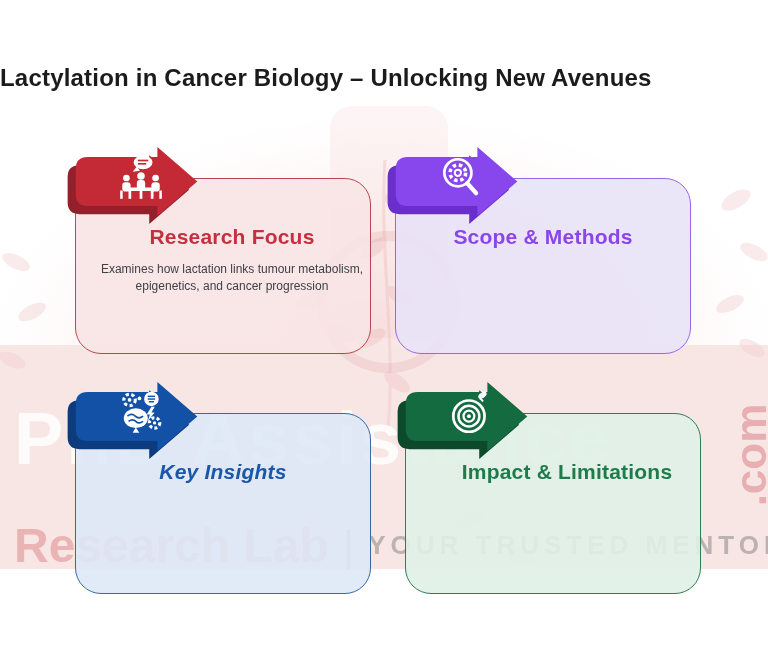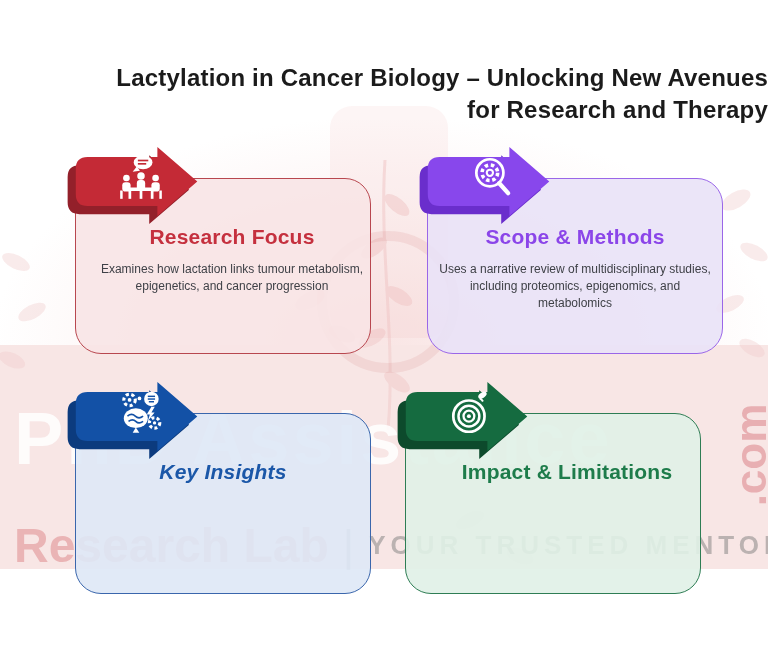--- a/index.html
+++ b/index.html
@@ -15,21 +15,21 @@
   .wm{position:absolute;z-index:5;pointer-events:none;white-space:nowrap;}
   .wm-brand{left:14px;top:396px;font-size:74px;font-weight:800;letter-spacing:3px;color:rgba(255,255,255,0.85);}
   .wm-com{left:676px;top:430px;width:150px;text-align:center;font-size:44px;font-weight:800;
     color:rgba(196,49,59,0.30);transform:rotate(-90deg);transform-origin:50% 50%;}
   .wm-tagline{left:14px;top:518px;display:flex;align-items:center;gap:14px;}
   .wm-lab{font-size:48px;font-weight:800;color:rgba(196,49,59,0.28);}
   .wm-divider{font-size:44px;font-weight:400;color:rgba(150,150,150,0.55);}
   .wm-mentor{font-size:26px;font-weight:700;letter-spacing:5px;color:rgba(125,125,125,0.50);}
 
   
-  .page-title{position:absolute;left:0;top:62px;width:768px;text-align:right;z-index:8;
+  .page-title{position:absolute;left:0;top:62px;width:768px;text-align:left;z-index:8;
     font-weight:700;font-size:24px;line-height:1.32;color:#1b1b1b;letter-spacing:0.2px;}
 
   
   .card{position:absolute;width:296px;border-radius:26px;z-index:10;box-sizing:border-box;
     display:flex;flex-direction:column;align-items:center;text-align:center;padding:46px 12px 10px;}
   .card-red   {background:rgba(248,228,229,0.90);border:1.6px solid #b8474f;padding-left:30px;}
   .card-purple{background:rgba(233,226,247,0.90);border:1.6px solid #9a66e8;}
   .card-blue  {background:rgba(222,232,246,0.90);border:1.6px solid #3a66ac;}
   .card-green {background:rgba(224,241,231,0.90);border:1.6px solid #2e7d54;}
   .card-title{margin:0 0 12px;font-size:21px;font-weight:800;letter-spacing:0.2px;}
@@ -87,21 +87,20 @@
   <div class="wm wm-brand">PhD Assistance</div>
   <div class="wm wm-com">.com</div>
   <div class="wm wm-tagline">
     <span class="wm-lab">Research Lab</span>
     <span class="wm-divider">|</span>
     <span class="wm-mentor">YOUR TRUSTED MENTOR</span>
   </div>
 
   <div class="page-title">
     <div>Lactylation in Cancer Biology – Unlocking New Avenues</div>
-    <div>for Research and Therapy</div>
   </div>
 
   <div class="card card-red" style="left:75px;top:178px;height:176px;">
     <svg class="arrow-svg" viewBox="0 0 150 80">
       <path d="M26,13 H103 V2 L147,40 L103,78 V67 H26 Q13,67 13,54 V26 Q13,13 26,13 Z" transform="translate(-9,9)" fill="#93202a"></path>
       <path d="M26,13 H103 V2 L147,40 L103,78 V67 H26 Q13,67 13,54 V26 Q13,13 26,13 Z" fill="#c42a36"></path>
     </svg>
     <div class="icon-box">
       <svg viewBox="0 0 48 48">
         <g fill="#ffffff">
@@ -123,37 +122,36 @@
         <g stroke="currentColor" stroke-width="1.6" fill="none">
           <line x1="21" y1="7.2" x2="31" y2="7.2"></line>
             <line x1="21" y1="10.4" x2="29" y2="10.4"></line>
         </g>
       </svg>
     </div>
     <h2 class="card-title">Research Focus</h2>
     <p class="card-body">Examines how lactation links tumour metabolism, epigenetics, and cancer progression</p>
   </div>
 
-  <div class="card card-purple" style="left:427px;top:178px;height:176px;">
+  <div class="card card-purple" style="left:395px;top:178px;height:176px;">
     <svg class="arrow-svg" viewBox="0 0 150 80">
       <path d="M26,13 H103 V2 L147,40 L103,78 V67 H26 Q13,67 13,54 V26 Q13,13 26,13 Z" transform="translate(-9,9)" fill="#6a2ecc"></path>
       <path d="M26,13 H103 V2 L147,40 L103,78 V67 H26 Q13,67 13,54 V26 Q13,13 26,13 Z" fill="#8847ec"></path>
     </svg>
     <div class="icon-box">
       <svg viewBox="0 0 48 48">
         <g fill="none" stroke="#ffffff">
           <circle cx="21" cy="19" r="13" stroke-width="2.6"></circle>
           <circle cx="21" cy="19" r="7.5" stroke-width="3.4" stroke-dasharray="3.4 2.6"></circle>
           <circle cx="21" cy="19" r="3" stroke-width="2"></circle>
           <line x1="30" y1="29" x2="38.5" y2="38.5" stroke-width="4.2" stroke-linecap="round"></line>
         </g>
       </svg>
     </div>
     <h2 class="card-title">Scope &amp; Methods</h2>
-    <p class="card-body">Uses a narrative review of multidisciplinary studies, including proteomics, epigenomics, and metabolomics</p>
   </div>
 
   <div class="card card-blue" style="left:75px;top:413px;height:181px;">
     <svg class="arrow-svg" viewBox="0 0 150 80">
       <path d="M26,13 H103 V2 L147,40 L103,78 V67 H26 Q13,67 13,54 V26 Q13,13 26,13 Z" transform="translate(-9,9)" fill="#0c3b7e"></path>
       <path d="M26,13 H103 V2 L147,40 L103,78 V67 H26 Q13,67 13,54 V26 Q13,13 26,13 Z" fill="#1351a6"></path>
     </svg>
     <div class="icon-box">
       <svg viewBox="0 0 48 48">
         <ellipse cx="19" cy="29" rx="11.5" ry="9.5" fill="#ffffff"></ellipse>

